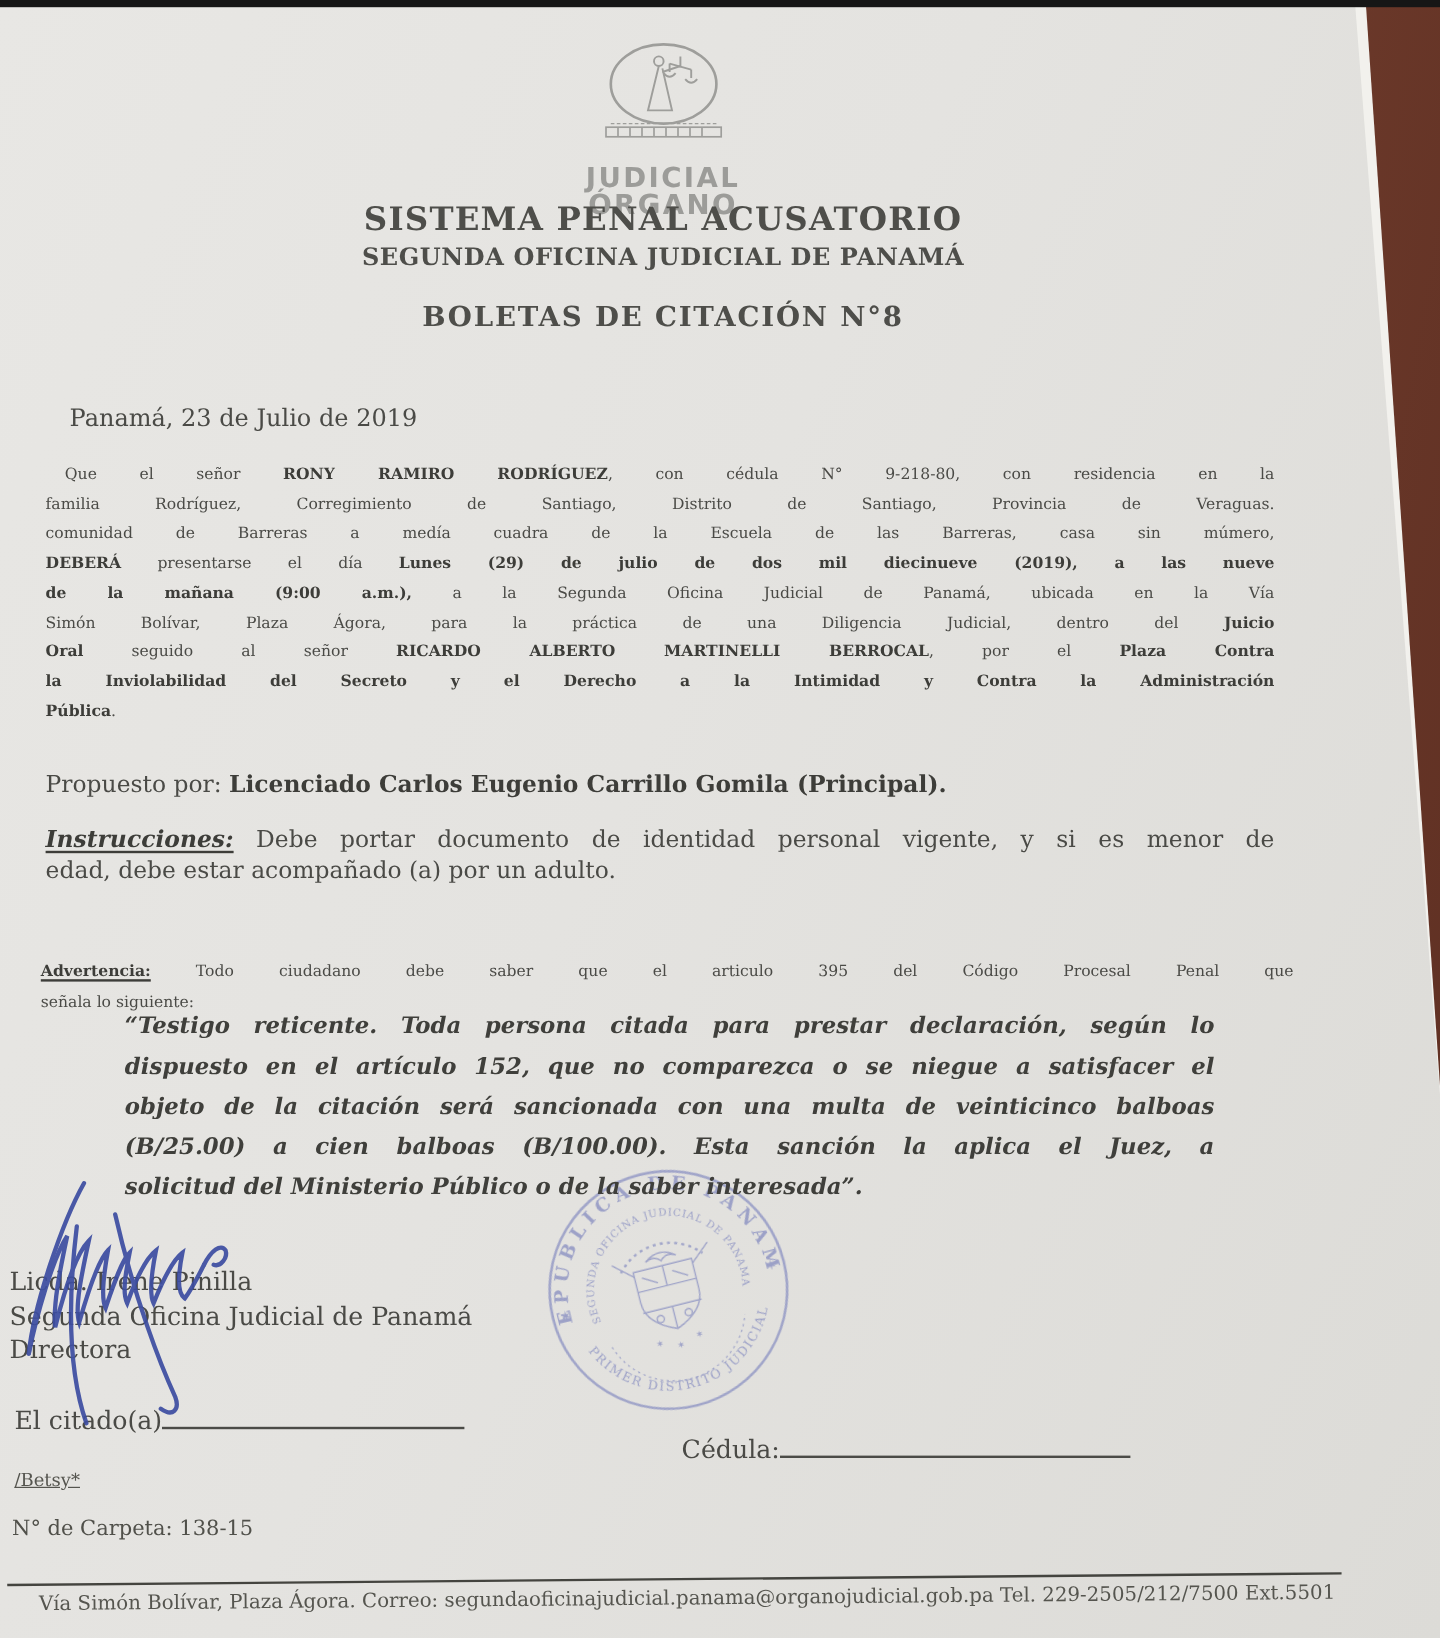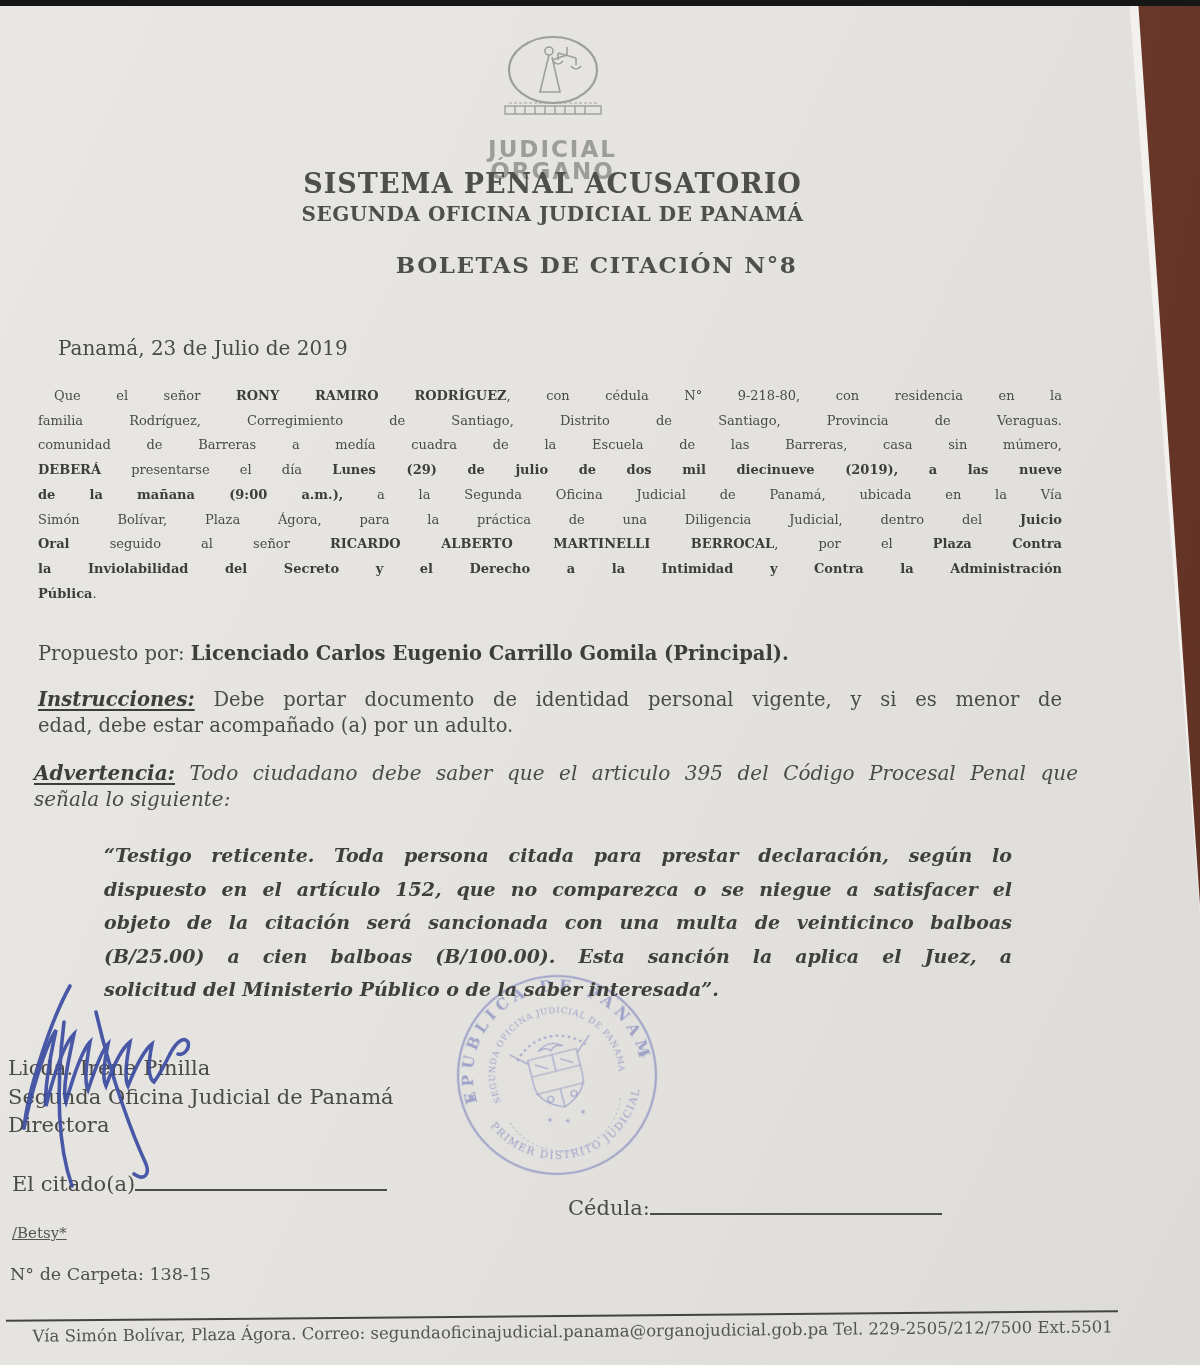--- a/index.html
+++ b/index.html
@@ -14,31 +14,31 @@
   .desk-wedge{position:absolute;inset:0;z-index:2;
     background:linear-gradient(100deg,#6b3929 0%,#7c4534 45%,#5e2f22 100%);
     clip-path:polygon(1138px 0px,1200px 0px,1200px 905px);}
   .abs{position:absolute;}
   .center-col{left:0;width:1105px;text-align:center;z-index:3;}
   .logo-wrap{top:34px;}
   .logo-text{font-family:"DejaVu Sans",sans-serif;font-weight:bold;color:#9c9c99;
     font-size:23px;line-height:22px;letter-spacing:2px;}
   .title1{top:168px;font-size:27px;font-weight:bold;letter-spacing:1px;color:#4e4e4a;}
   .title2{top:202px;font-size:20px;font-weight:bold;letter-spacing:0.5px;color:#4e4e4a;}
-  .title3{top:251px;font-size:23px;font-weight:bold;letter-spacing:1.5px;color:#4e4e4a;margin-left:44px;}
+  .title3{top:251px;font-size:23px;font-weight:bold;letter-spacing:1.5px;color:#4e4e4a;}
   .date-line{top:336px;left:58px;font-size:20px;z-index:3;}
   .body-par{top:384px;left:38px;width:1024px;font-size:13px;line-height:24.7px;z-index:3;}
   .jline{text-align:justify;text-align-last:justify;}
   .indent1{padding-left:16px;}
   .seg-b{font-weight:bold;color:#3d3d39;}
   .seg-i{font-style:italic;}
   .seg-u{text-decoration:underline;text-decoration-thickness:1.5px;text-underline-offset:3px;}
   .propuesto{top:642px;left:38px;width:1024px;font-size:19.5px;z-index:3;}
   .instr{top:687px;left:38px;width:1024px;font-size:19.5px;line-height:26px;z-index:3;}
-  .advert{top:760px;left:34px;width:1044px;font-size:20px;line-height:26px;z-index:3;font-style:italic;}
+  .advert{top:797px;left:34px;width:1044px;font-size:13px;line-height:26px;z-index:3;}
   .quote{top:839px;left:104px;width:908px;font-size:19px;line-height:33.6px;
     font-weight:bold;font-style:italic;color:#3f3f3b;z-index:3;}
   .stamp{top:968px;left:450px;width:214px;height:214px;transform:rotate(-14deg);
     filter:blur(0.4px);opacity:0.9;z-index:2;}
   .sig-svg{top:978px;left:0px;width:230px;height:232px;z-index:4;}
   .sig-block{top:1054px;left:8px;font-size:21px;line-height:28.5px;z-index:3;}
   .fill-row{top:1168px;font-size:21px;z-index:3;white-space:nowrap;}
   .fill-row .blank{display:inline-block;border-bottom:2px solid #4b4b47;height:1em;vertical-align:baseline;}
   .citado-row{left:12px;}
   .cedula-row{left:568px;margin-top:24px;}

